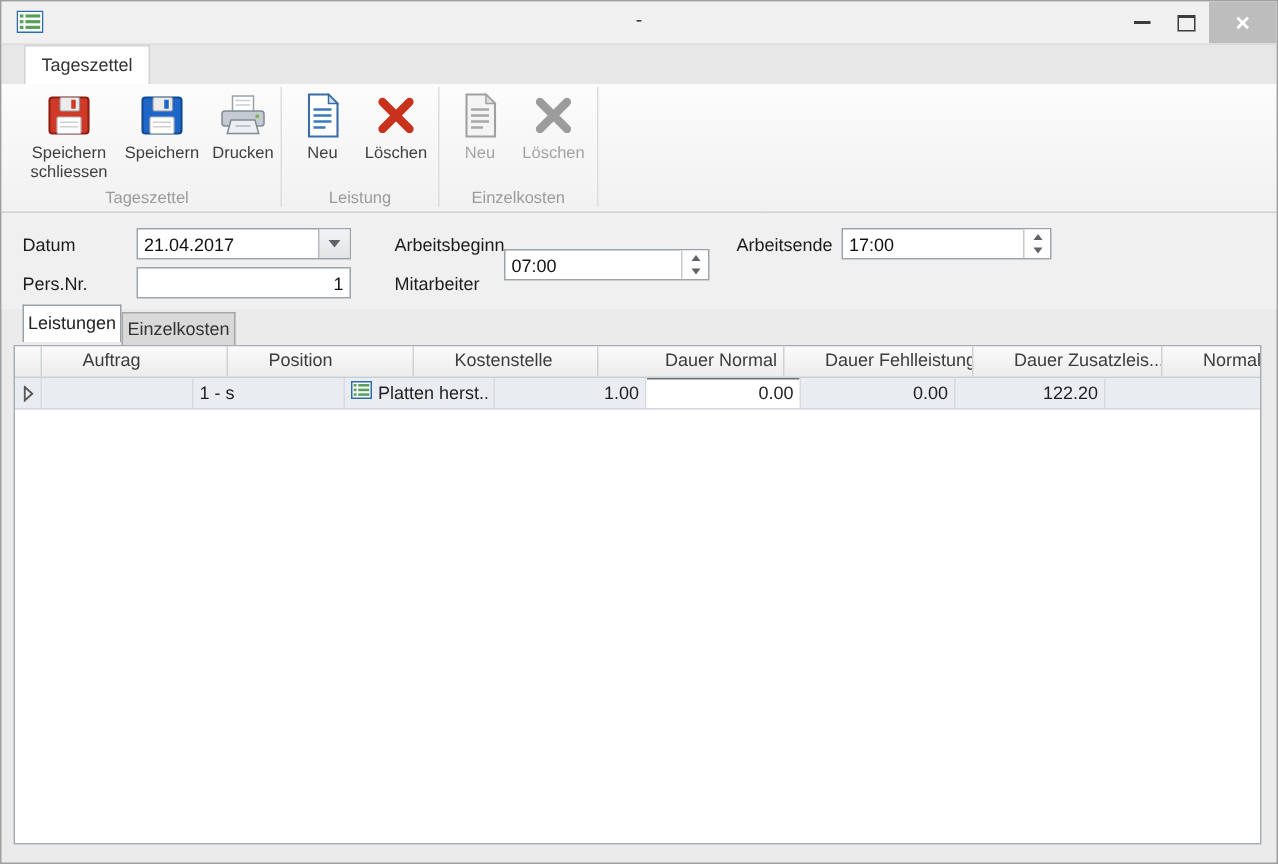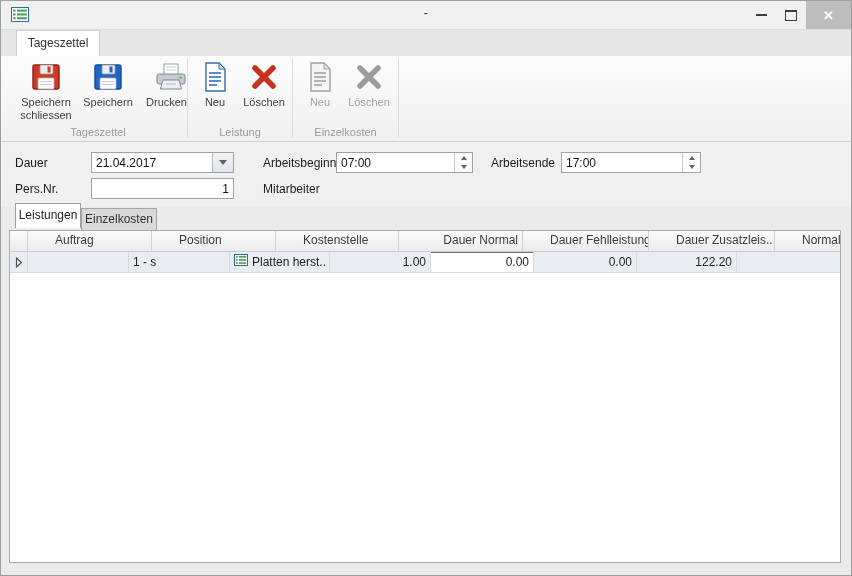--- a/index.html
+++ b/index.html
@@ -125,21 +125,21 @@
               <path d="M5 4 h22 a2 2 0 0 1 2 2 v20 a2 2 0 0 1 -2 2 h-22 a2 2 0 0 1 -2 -2 v-20 a2 2 0 0 1 2 -2 z" fill="#1f66c9" stroke="#114a96" stroke-width="1.4"></path>
               <rect x="10" y="4" width="13" height="9" rx="1" fill="#ececec" stroke="#9a9a9a" stroke-width="0.8"></rect>
               <rect x="17.5" y="5.5" width="3" height="6" fill="#1f66c9"></rect>
               <rect x="8" y="17" width="16" height="11" rx="1" fill="#fdfdfd" stroke="#b5b5b5" stroke-width="0.8"></rect>
               <line x1="10" y1="20.5" x2="22" y2="20.5" stroke="#cfcfcf" stroke-width="1"></line>
               <line x1="10" y1="23.5" x2="22" y2="23.5" stroke="#cfcfcf" stroke-width="1"></line>
             </svg>
           </span>
           <span class="rlabel">Speichern</span>
         </div>
-        <div class="rbtn" style="width:50px;align-items:flex-end;">
+        <div class="rbtn" style="width:50px;">
           <span class="ricon">
             <svg width="32" height="32" viewBox="0 0 32 32">
               <rect x="9" y="3" width="14" height="11" fill="#fff" stroke="#9aa0a8" stroke-width="1"></rect>
               <line x1="11" y1="6" x2="21" y2="6" stroke="#c9ced6" stroke-width="1"></line>
               <line x1="11" y1="9" x2="21" y2="9" stroke="#c9ced6" stroke-width="1"></line>
               <path d="M4 13 h24 a2 2 0 0 1 2 2 v6 a2 2 0 0 1 -2 2 h-24 a2 2 0 0 1 -2 -2 v-6 a2 2 0 0 1 2 -2 z" fill="#c6cad3" stroke="#808995" stroke-width="1"></path>
               <circle cx="25.5" cy="16.5" r="1.3" fill="#6abf4b"></circle>
               <path d="M8 19 h16 l2.5 9 h-21 z" fill="#eceef2" stroke="#808995" stroke-width="1"></path>
               <line x1="11" y1="23" x2="21" y2="23" stroke="#b3b8c2" stroke-width="1"></line>
             </svg>
@@ -205,35 +205,35 @@
           <span class="rlabel">Löschen</span>
         </div>
       </div>
       <div class="rgroup-label">Einzelkosten</div>
     </div>
 
     <div class="rsep" style="left:397px;"></div>
   </div>
 
   <div class="formarea">
-    <span class="flabel" style="left:14px;top:14px;">Dauer</span>
+    <span class="flabel" style="left:14px;top:14px;">Datum</span>
     <div class="fbox" style="left:90px;top:10px;width:143px;gap:12px;">
       <input value="21.04.2017" style="">
       <div class="combo-btn">
           <span class="tri-down"></span>
         </div>
     </div>
 
     <span class="flabel" style="left:14px;top:40px;">Pers.Nr.</span>
     <div class="fbox" style="left:90px;top:36px;width:143px;">
       <input class="right" value="1" style="">
     </div>
 
     <span class="flabel" style="left:262px;top:14px;">Arbeitsbeginn</span>
-    <div class="fbox" style="left:335px;top:10px;width:137px;">
+    <div class="fbox" style="left:335px;top:24px;width:137px;">
       <input value="07:00" style="">
       <div class="spin">
         <div class="spin-btn">
             <span class="tri-up-s"></span>
           </div>
         <div class="spin-btn">
             <span class="tri-down-s"></span>
           </div>
       </div>
     </div>

